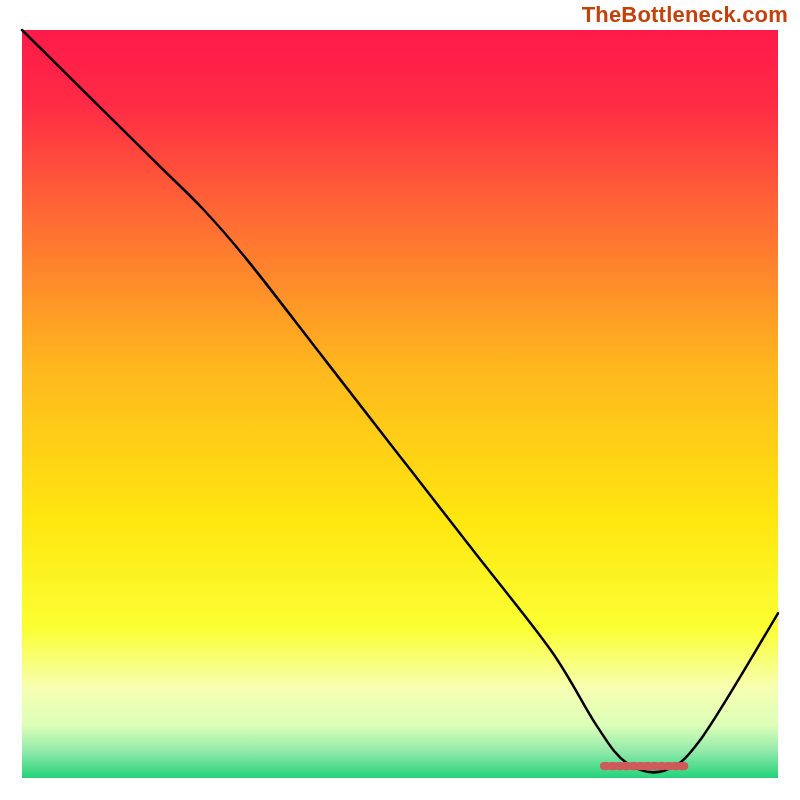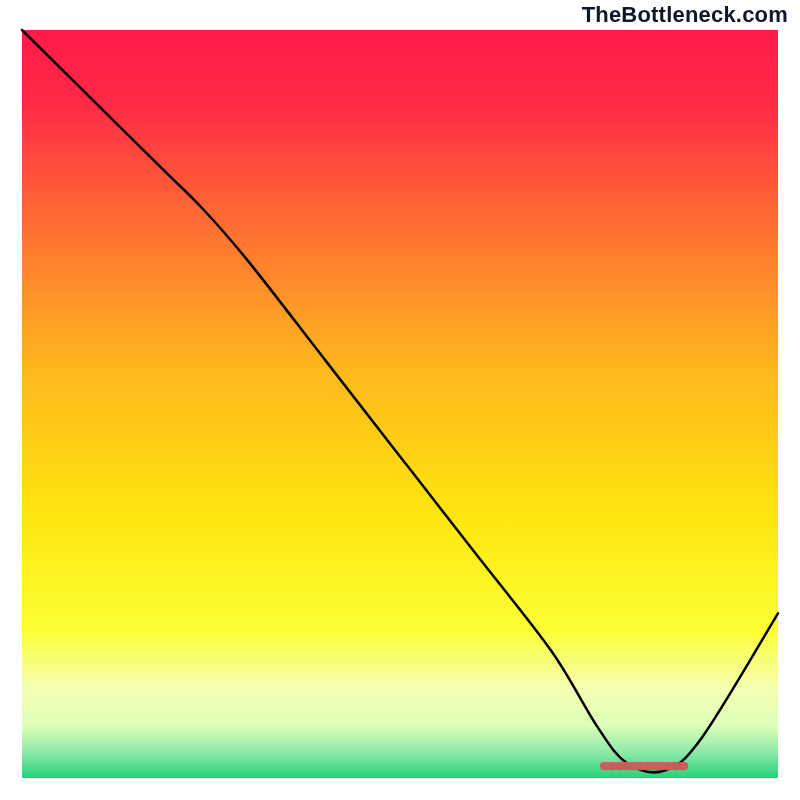--- a/index.html
+++ b/index.html
@@ -15,21 +15,21 @@
     position: relative;
     width: 800px;
     height: 800px;
   }
   .watermark {
     position: absolute;
     top: 2px;
     right: 12px;
     font-size: 22px;
     font-weight: 600;
-    color: #0f172a;
+    color: #c2410c;
     letter-spacing: 0.2px;
     user-select: none;
   }
   svg.plot {
     position: absolute;
     left: 0;
     top: 0;
     width: 800px;
     height: 800px;
     display: block;

